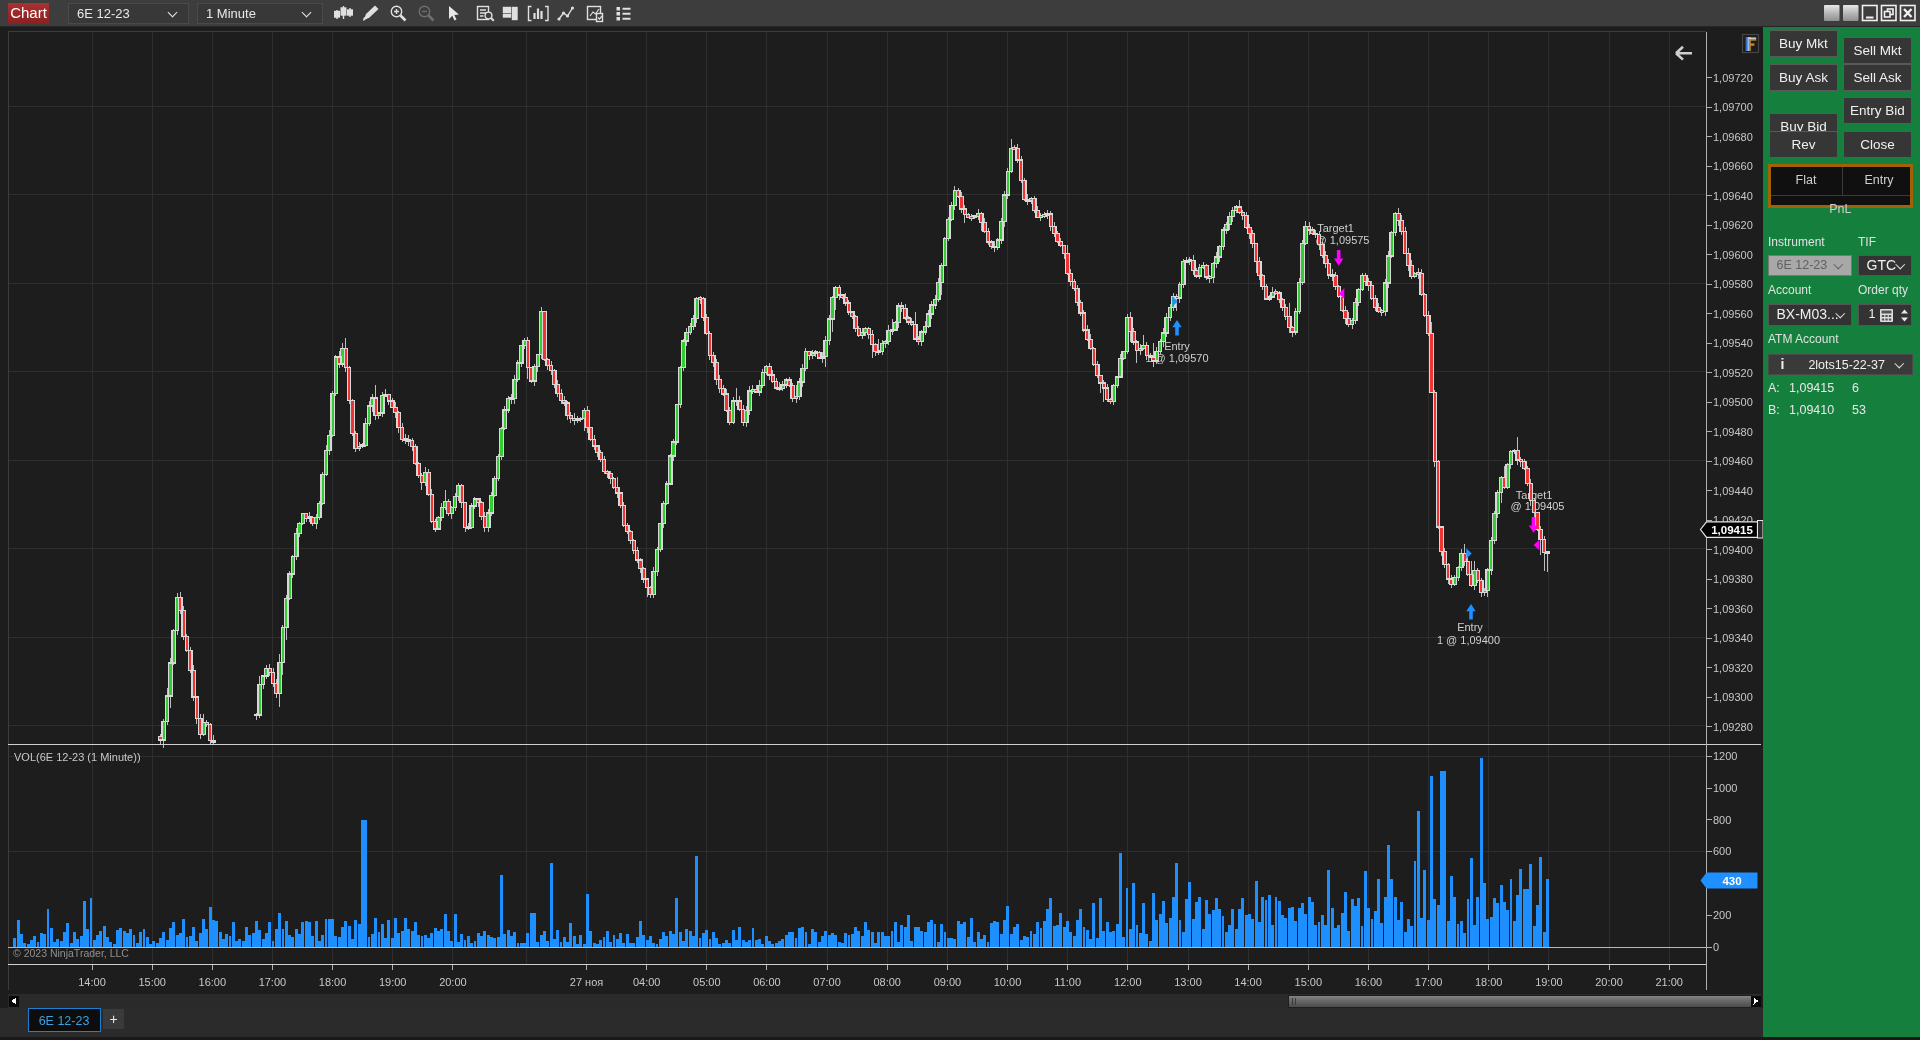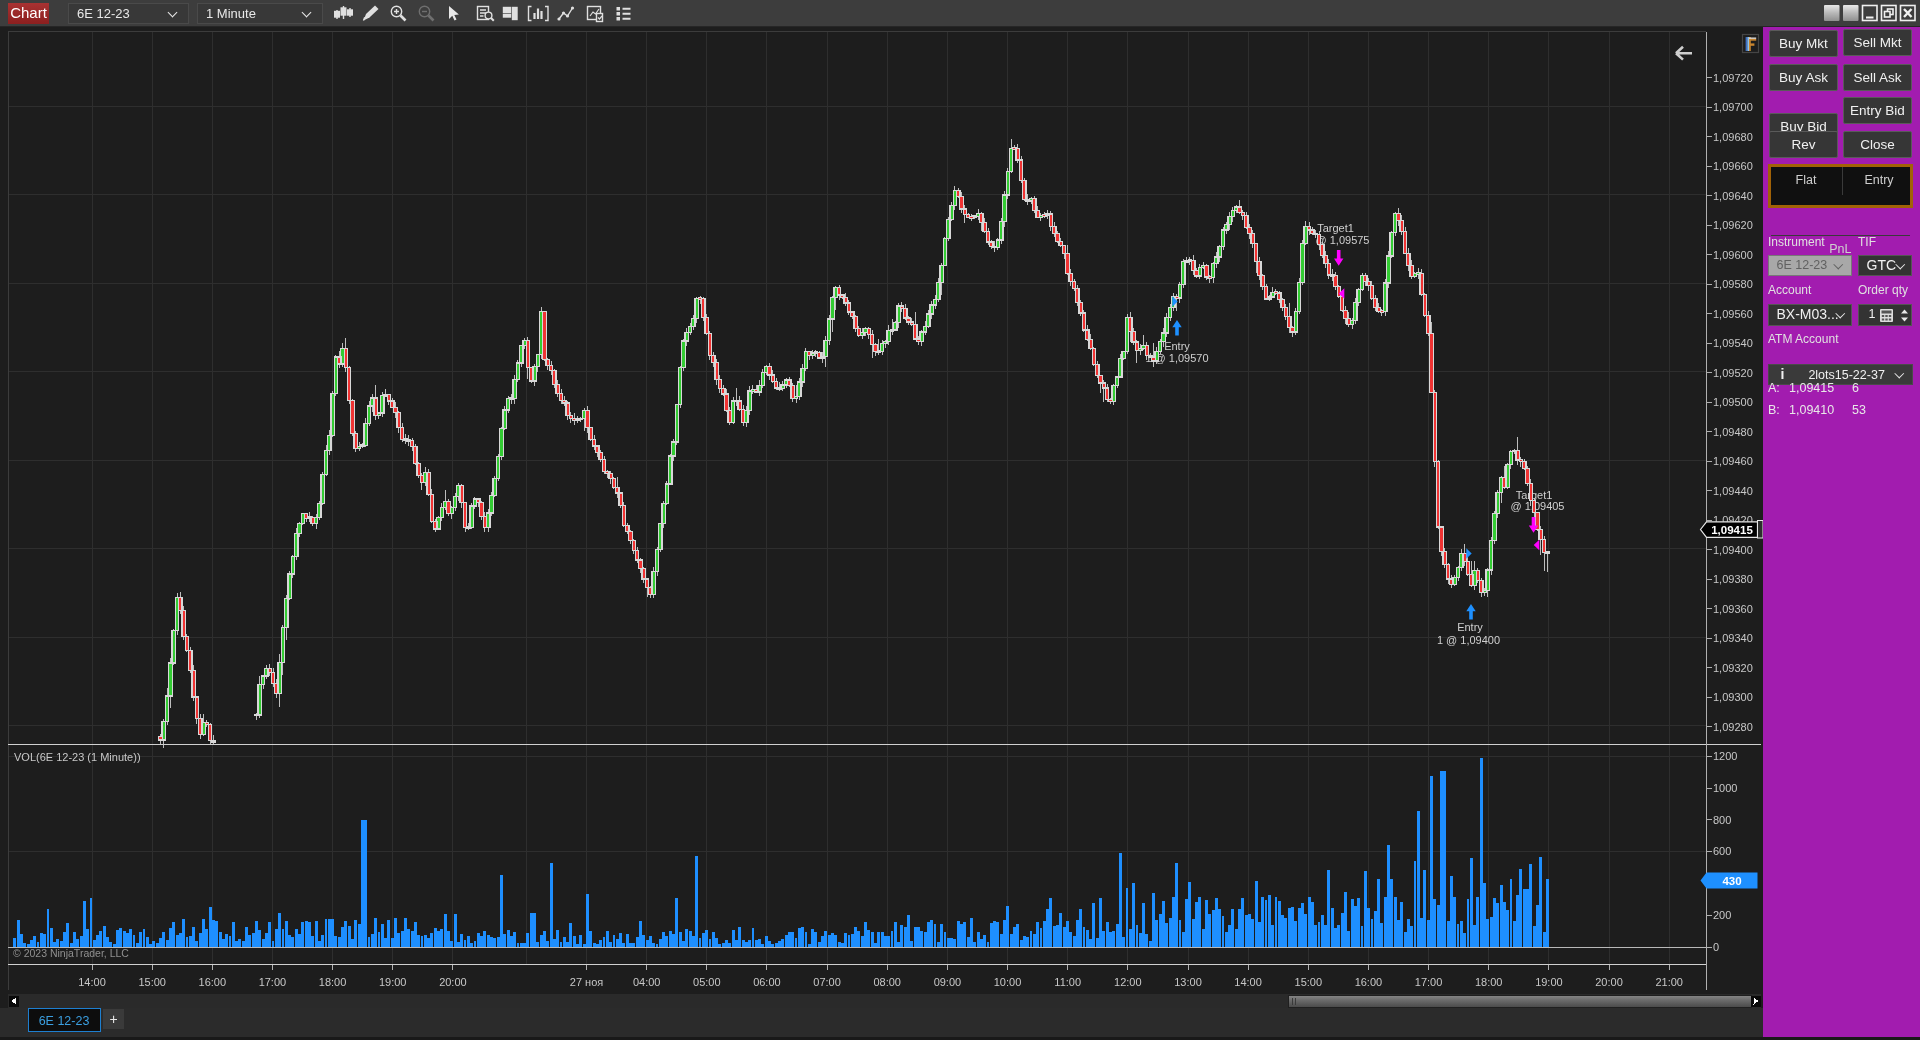--- a/index.html
+++ b/index.html
@@ -2,36 +2,36 @@
 <html><head><meta charset="utf-8">
 <style>
 * { margin:0; padding:0; box-sizing:border-box; }
 html,body { width:1920px; height:1040px; overflow:hidden; background:#1d1d1d; font-family:"Liberation Sans",sans-serif; }
 #toolbar { position:absolute; left:0; top:0; width:1920px; height:27px; background:#3d3d3d; border-bottom:1px solid #262626; }
 #chartbtn { position:absolute; left:8px; top:3px; width:41px; height:21px; background:linear-gradient(#a83232,#8c1f1f); color:#fff; font-size:15px; text-align:center; line-height:20px; }
 .tdd { position:absolute; top:3px; height:21px; background:#383838; border:1px solid #4a4a4a; color:#e8e8e8; font-size:13px; line-height:19px; padding-left:8px; }
 .tchev { position:absolute; top:6px; width:8px; height:8px; }
 .tchev::before { content:""; position:absolute; width:6px; height:6px; border-right:1.8px solid #e8e8e8; border-bottom:1.8px solid #e8e8e8; transform:rotate(45deg); top:-1px; }
 #page { position:relative; width:1920px; height:1040px; }
-#panel { position:absolute; left:1763px; top:27px; width:157px; height:1010px; background:#a21caf; font-family:"Liberation Sans",sans-serif;padding-left:8px; }
+#panel { position:absolute; left:1763px; top:27px; width:157px; height:1010px; background:#15803d; font-family:"Liberation Sans",sans-serif;padding-left:8px; }
 .btn { position:absolute; width:69px; height:27px; background:#363636; border:1px solid #5a5a5a; border-radius:2px; color:#f0f0f0; font-size:13.5px; text-align:center; line-height:25px; }
 #fe { position:absolute; left:4.5px; top:136.5px; width:145.5px; height:44px; background:#101010; border:3px solid #a16207; }
 #flat,#entry { position:absolute; top:0; width:72px; height:28px; color:#cfcfcf; font-size:12.5px; text-align:center; line-height:27px; }
 #flat { left:0; border-right:1px solid #3a3a3a; }
 #entry { left:72.5px; }
-#pnl { position:absolute; top:28px; left:0; width:100%; height:27px; border-top:1px solid #3a3a3a; color:#cfcfcf; font-size:12.5px; text-align:center; line-height:26px;margin-top:40px; }
+#pnl { position:absolute; top:28px; left:0; width:100%; height:27px; border-top:1px solid #3a3a3a; color:#cfcfcf; font-size:12.5px; text-align:center; line-height:26px; }
 .lbl { position:absolute; color:#e0e0e0; font-size:12px; }
 .dd { position:absolute; height:21.5px; background:#333; border:1px solid #555; color:#f0f0f0; font-size:14px; line-height:19px; padding-left:8px; }
 .chev { position:absolute; right:6px; top:6px; width:8px; height:8px; }
 .chev::before { content:""; position:absolute; width:5.5px; height:5.5px; border-right:1.8px solid #e8e8e8; border-bottom:1.8px solid #e8e8e8; transform:rotate(45deg); top:-1px; }
 .chev2 { position:absolute; right:8px; top:6px; width:8px; height:8px; }
 .chev2::before { content:""; position:absolute; width:5.5px; height:5.5px; border-right:1.8px solid #606060; border-bottom:1.8px solid #606060; transform:rotate(45deg); top:-1px; }
 #instr { position:absolute; left:4.5px; top:227.5px; width:84px; height:21.5px; background:#a8a8a8; border:1px solid #787878; color:#616161; font-size:12.5px; line-height:19px; padding-left:8px; }
 #qty { position:absolute; left:94.5px; top:277px; width:54px; height:21.5px; background:#333; border:1px solid #555; color:#f0f0f0; font-size:12.5px; line-height:19px; }
-#atm { position:absolute; left:4.5px; top:327px; width:145px; height:21px; background:#3a3a3a; border:1px solid #4a4a4a; color:#f0f0f0; font-size:12.5px; line-height:19px;margin-top:10px; }
+#atm { position:absolute; left:4.5px; top:327px; width:145px; height:21px; background:#3a3a3a; border:1px solid #4a4a4a; color:#f0f0f0; font-size:12.5px; line-height:19px; }
 .ab { position:absolute; left:0; width:157px; height:16px; color:#e8e8e8; font-size:12.5px; }
 .ax { font-size:11px; fill:#c8c8c8; }
 .mk { font-size:11px; fill:#d0d0d0; }
 .cpy { font-size:10.5px; fill:#909090; }
 #botstrip { position:absolute; left:0; top:1037px; width:1920px; height:3px; background:#191919; }
 </style></head>
 <body>
 <div id="page">
 <div id="toolbar">
 <div id="chartbtn">Chart</div>
@@ -267,21 +267,21 @@
 <rect x="28.5" y="1008.5" width="72" height="23" fill="#0d0d0d" stroke="#1e7fd0" stroke-width="1.6"></rect>
 <text x="64" y="1024.5" text-anchor="middle" font-size="12.5" fill="#3b9fe0">6E 12-23</text>
 <rect x="103" y="1008.5" width="21" height="20.5" fill="#3a3a3a"></rect>
 <text x="113.5" y="1023.5" text-anchor="middle" font-size="14" fill="#e8e8e8">+</text>
 
 </g>
 </svg>
 
 <div id="panel">
 <div class="btn" style="left:6px;top:3px">Buy Mkt</div>
-      <div class="btn" style="left:80px;top:2px">Sell Mkt</div>
+      <div class="btn" style="left:80px;top:10px">Sell Mkt</div>
 <div class="btn" style="left:6px;top:36.5px">Buy Ask</div>
       <div class="btn" style="left:80px;top:36.5px">Sell Ask</div>
 <div class="btn" style="left:6px;top:86px">Buy Bid</div>
       <div class="btn" style="left:80px;top:70px">Entry Bid</div>
 <div class="btn" style="left:6px;top:103.5px">Rev</div>
       <div class="btn" style="left:80px;top:103.5px">Close</div>
 <div id="fe">
   <div id="flat">Flat</div>
         <div id="entry">Entry</div>
   <div id="pnl">PnL</div>

